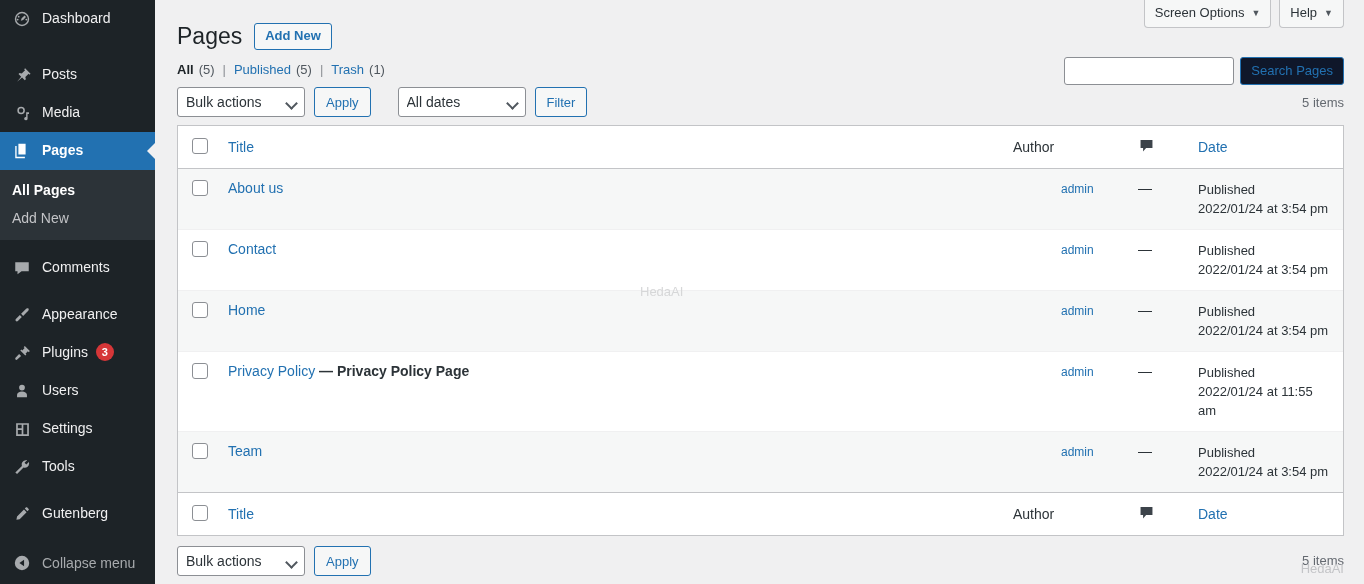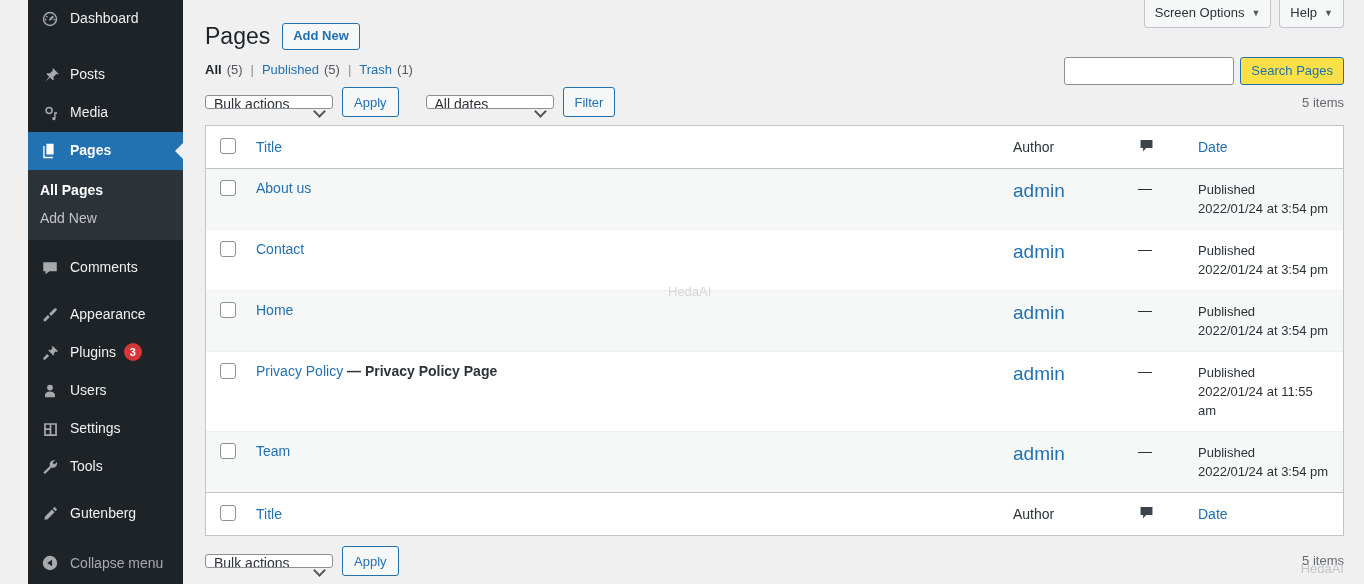--- a/index.html
+++ b/index.html
@@ -2,21 +2,21 @@
 <html><head>
 <meta charset="utf-8">
 <style>
   * { box-sizing: border-box; margin: 0; padding: 0; }
   html, body {
     width: 1364px; height: 584px;
     overflow: hidden;
     font-family: "Liberation Sans", sans-serif;
     background: #f0f0f1;
   }
-  #app { display: flex; width: 1364px; height: 584px; position: relative; padding-left: 28px; }
+  #app { display: flex; width: 1364px; height: 584px; position: relative; }
 
   
   #sidebar {
     width: 155px; min-width: 155px; height: 584px;
     background: #1d2327;
     color: #f0f0f1;
     font-size: 14px;
     position: relative;
     overflow: hidden;
   }
@@ -120,35 +120,35 @@
     position: absolute; top: 57px; right: 20px;
     display: flex; gap: 6px;
   }
   .search-box input {
     width: 170px; height: 28px;
     border: 1px solid #8c8f94; border-radius: 3px;
     background: #fff; padding: 0 8px; font-size: 13px;
     color: #2c3338; font-family: "Liberation Sans", sans-serif;
   }
   .btn-secondary {
-    background: #fde047; border: 1px solid #2271b1;
+    background: #0f172a; border: 1px solid #2271b1;
     color: #2271b1; border-radius: 3px;
     font-size: 13px; padding: 0 10px; height: 28px;
     cursor: pointer; font-family: "Liberation Sans", sans-serif;
     line-height: 26px;
   }
 
   .tablenav {
     padding: 8px 20px 8px 22px;
     display: flex; align-items: center; gap: 9px;
     position: relative; min-height: 40px;
   }
   .tablenav.bottom { padding-top: 10px; }
   select.wp-select {
-    height: 14px; min-width: 128px;
+    height: 30px; min-width: 128px;
     border: 1px solid #8c8f94; border-radius: 3px;
     background: #fff; color: #2c3338; font-size: 14px;
     padding: 0 26px 0 8px;
     font-family: "Liberation Sans", sans-serif;
     -webkit-appearance: none; appearance: none;
     cursor: pointer;
   }
   .sel-wrap { position: relative; display: inline-flex; }
   .sel-wrap::after {
     content: ""; position: absolute; right: 9px; top: 12px;
@@ -202,21 +202,21 @@
     border-bottom: 1px solid #f0f0f1;
     height: 60px;
   }
   tbody tr:nth-child(odd) td { background: #f6f7f7; }
   tbody tr:nth-child(even) td { background: #fff; }
   tbody tr:last-child td { border-bottom: none; }
   .row-title {
     font-weight: 400; font-size: 14px; color: #2271b1;
   }
   .post-state { color: #2c3338; font-weight: 600; }
-  .author-link { color: #2271b1; text-decoration: none; font-size: 19px; cursor: pointer; }
+  .author-link { color: #2271b1; text-decoration: none; font-size: 12px; cursor: pointer; margin-left: 48px; }
   .dash { color: #2c3338; }
   .date-col { font-size: 13px; color: #2c3338; line-height: 19px; }
 
   .cb {
     width: 16px; height: 16px;
     border: 1px solid #8c8f94; border-radius: 3px;
     background: #fff; display: inline-block; cursor: pointer;
   }
   .comment-ico { display: inline-block; }
 

